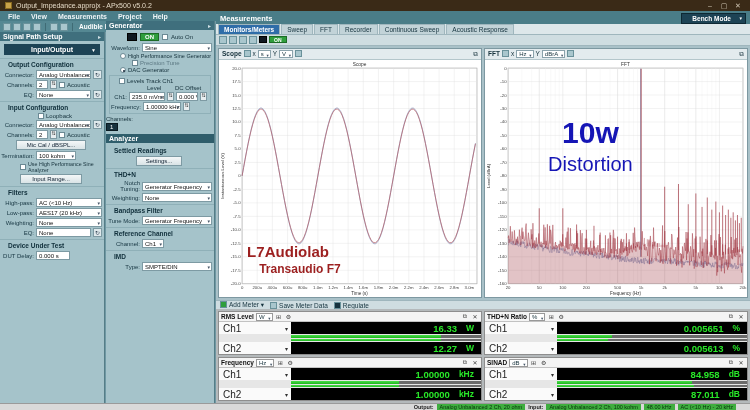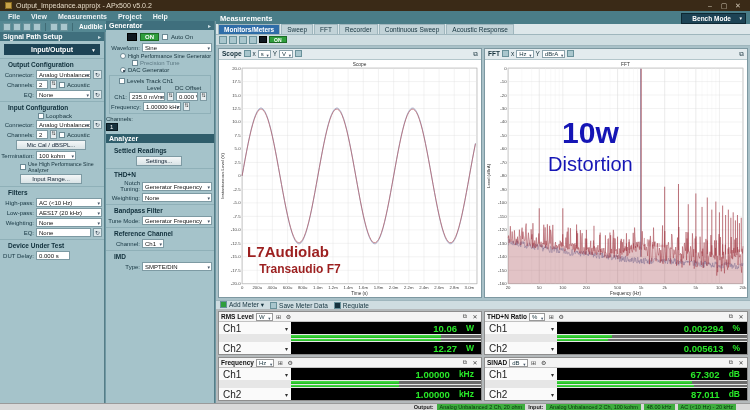--- a/index.html
+++ b/index.html
@@ -571,21 +571,21 @@
           <span class="mhico">⊞</span>
           <span class="mhico">⚙</span>
           <span class="sp"></span>
           <span class="mhico">⧉</span>
           <span class="mhico">✕</span>
         </div>
         <div class="mbody">
           <div class="chrow">
             <div class="chlbl">Ch1</div>
             <div class="chdisp">
-              <span class="chval">10.06</span>
+              <span class="chval">16.33</span>
               <span class="chunit">W</span>
             </div>
           </div>
           <div class="barzone">
             <div class="btrack">
               <div class="bfill" style="width: 79%;"></div>
             </div>
             <div class="btrack">
               <div class="bfill" style="width: 79%;"></div>
             </div>
@@ -606,21 +606,21 @@
           <span class="mhico">⊞</span>
           <span class="mhico">⚙</span>
           <span class="sp"></span>
           <span class="mhico">⧉</span>
           <span class="mhico">✕</span>
         </div>
         <div class="mbody">
           <div class="chrow">
             <div class="chlbl">Ch1</div>
             <div class="chdisp">
-              <span class="chval">0.002294</span>
+              <span class="chval">0.005651</span>
               <span class="chunit">%</span>
             </div>
           </div>
           <div class="barzone">
             <div class="btrack">
               <div class="bfill" style="width: 29%;"></div>
             </div>
             <div class="btrack">
               <div class="bfill" style="width: 27%;"></div>
             </div>
@@ -676,21 +676,21 @@
           <span class="mhico">⊞</span>
           <span class="mhico">⚙</span>
           <span class="sp"></span>
           <span class="mhico">⧉</span>
           <span class="mhico">✕</span>
         </div>
         <div class="mbody">
           <div class="chrow">
             <div class="chlbl">Ch1</div>
             <div class="chdisp">
-              <span class="chval">67.302</span>
+              <span class="chval">84.958</span>
               <span class="chunit">dB</span>
             </div>
           </div>
           <div class="barzone">
             <div class="btrack">
               <div class="bfill" style="width: 71%;"></div>
             </div>
             <div class="btrack">
               <div class="bfill" style="width: 72%;"></div>
             </div>

